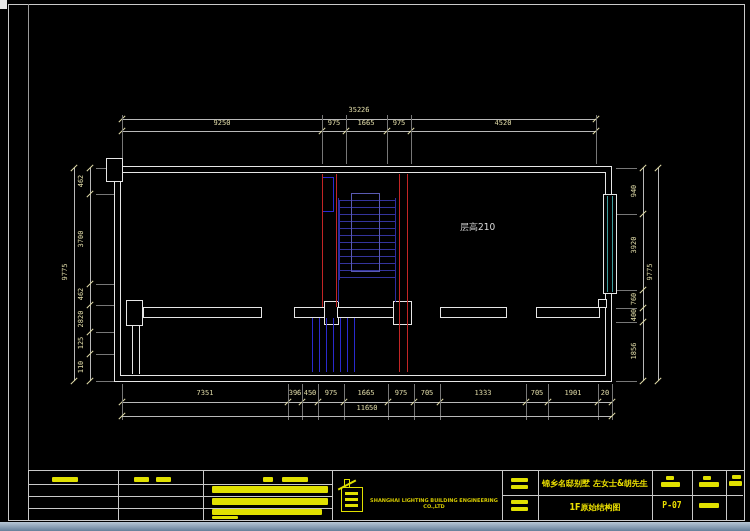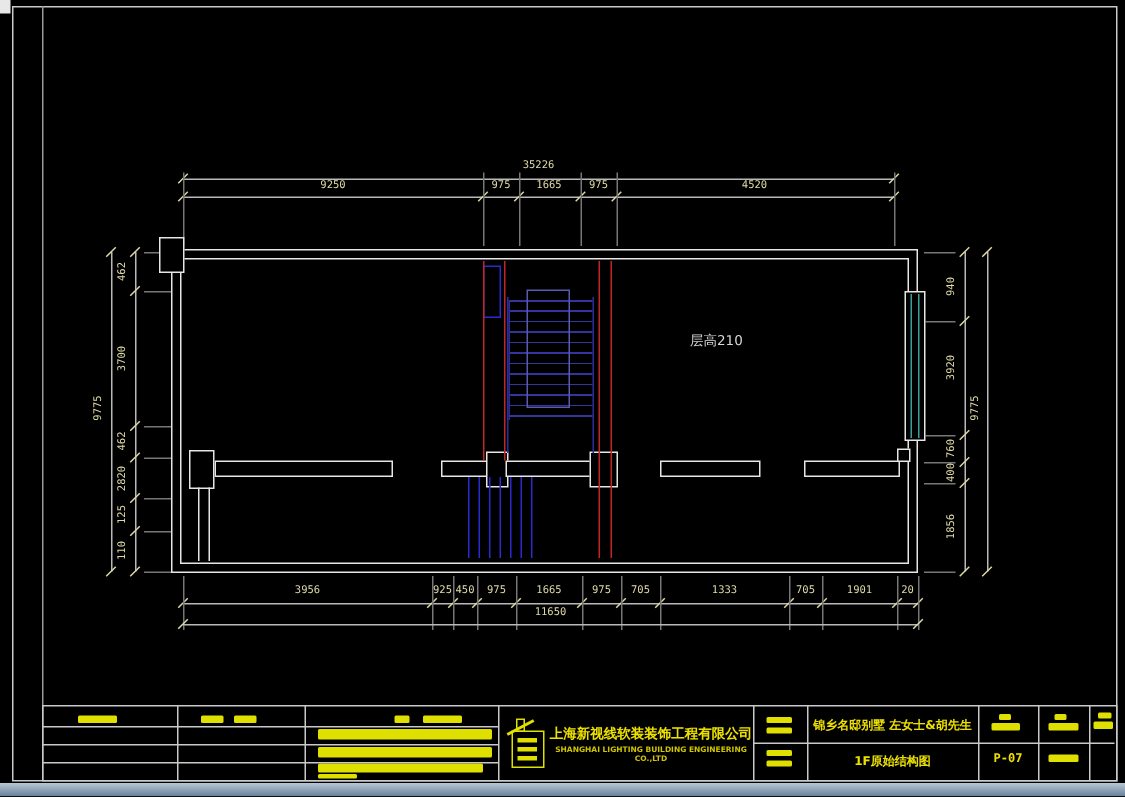--- a/index.html
+++ b/index.html
@@ -89,22 +89,22 @@
       <div class="tick" style="left: 440px; top: 402px;"></div>
       <div class="ext" style="left: 440px; top: 384px; width: 1px; height: 36px;"></div>
       <div class="tick" style="left: 526px; top: 402px;"></div>
       <div class="ext" style="left: 526px; top: 384px; width: 1px; height: 36px;"></div>
       <div class="tick" style="left: 548px; top: 402px;"></div>
       <div class="ext" style="left: 548px; top: 384px; width: 1px; height: 36px;"></div>
       <div class="tick" style="left: 598px; top: 402px;"></div>
       <div class="ext" style="left: 598px; top: 384px; width: 1px; height: 36px;"></div>
       <div class="tick" style="left: 612px; top: 402px;"></div>
       <div class="ext" style="left: 612px; top: 384px; width: 1px; height: 36px;"></div>
-      <span class="dim-label" style="left: 205px; top: 393px;">3956</span>
-      <span class="dim-label" style="left: 295px; top: 393px;">925</span>
+      <span class="dim-label" style="left: 205px; top: 393px;">7351</span>
+      <span class="dim-label" style="left: 295px; top: 393px;">396</span>
       <span class="dim-label" style="left: 310px; top: 393px;">450</span>
       <span class="dim-label" style="left: 331px; top: 393px;">975</span>
       <span class="dim-label" style="left: 366px; top: 393px;">1665</span>
       <span class="dim-label" style="left: 401px; top: 393px;">975</span>
       <span class="dim-label" style="left: 427px; top: 393px;">705</span>
       <span class="dim-label" style="left: 483px; top: 393px;">1333</span>
       <span class="dim-label" style="left: 537px; top: 393px;">705</span>
       <span class="dim-label" style="left: 573px; top: 393px;">1901</span>
       <span class="dim-label" style="left: 605px; top: 393px;">20</span>
       <div class="abs dimline" style="left: 122px; top: 416px; width: 490px; height: 1px;"></div>
@@ -227,21 +227,20 @@
   <div class="abs ymark" style="left:212px;top:509px;width:110px;height:6px;"></div>
   <div class="abs ymark" style="left:212px;top:516px;width:26px;height:3px;"></div>
 
   <div class="abs logo-part" style="left:344px;top:479px;width:6px;height:9px;"></div>
   <div class="abs logo-part" style="left:341px;top:487px;width:22px;height:25px;"></div>
   <div class="abs logo-bar" style="left:345px;top:492px;width:13px;height:3px;"></div>
   <div class="abs logo-bar" style="left:345px;top:498px;width:13px;height:3px;"></div>
   <div class="abs logo-bar" style="left:345px;top:504px;width:13px;height:3px;"></div>
   <div class="abs logo-bar" style="left:337px;top:484px;width:20px;height:2px;transform:rotate(-28deg);"></div>
 
-  <div class="abs ytext" style="left:366px;top:483px;width:136px;font-size:9px;">上海新视线软装装饰工程有限公司</div>
   <div class="abs ytext" style="left:366px;top:497px;width:136px;font-size:5px;color:#cfc400;">SHANGHAI LIGHTING BUILDING ENGINEERING CO.,LTD</div>
 
   <div class="abs ymark" style="left:511px;top:478px;width:17px;height:4px;"></div>
   <div class="abs ymark" style="left:511px;top:485px;width:17px;height:4px;"></div>
   <div class="abs ymark" style="left:511px;top:500px;width:17px;height:4px;"></div>
   <div class="abs ymark" style="left:511px;top:507px;width:17px;height:4px;"></div>
 
   <div class="abs ytext" style="left:540px;top:478px;width:110px;font-size:8px;">锦乡名邸别墅 左女士&amp;胡先生</div>
   <div class="abs ytext" style="left:540px;top:502px;width:110px;font-size:8px;">1F原始结构图</div>
 

